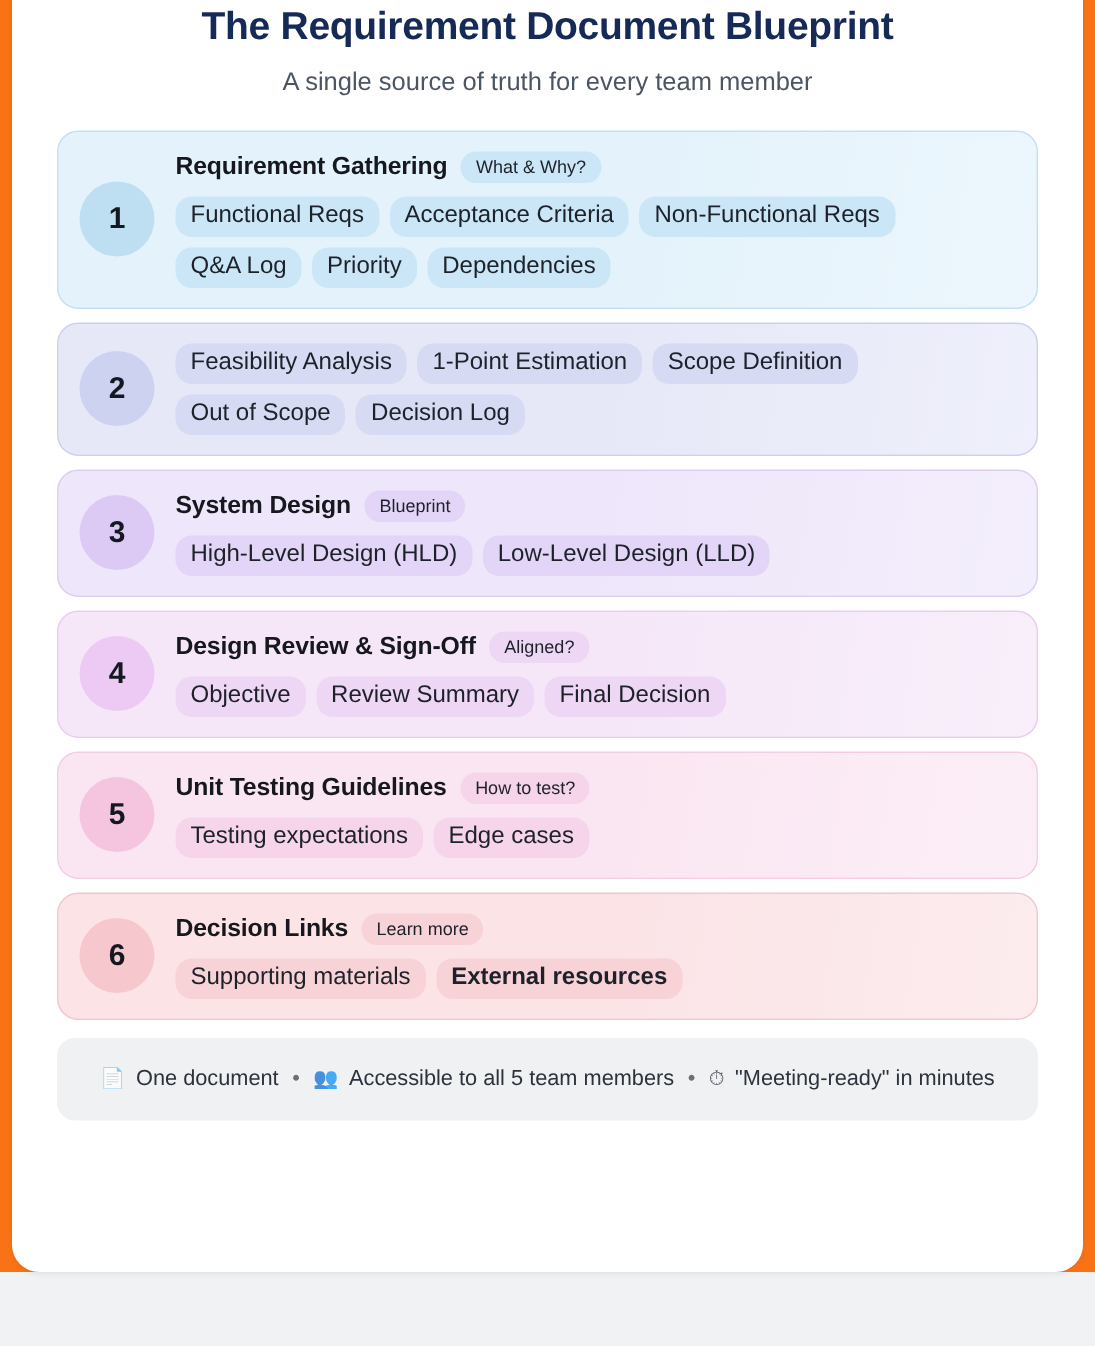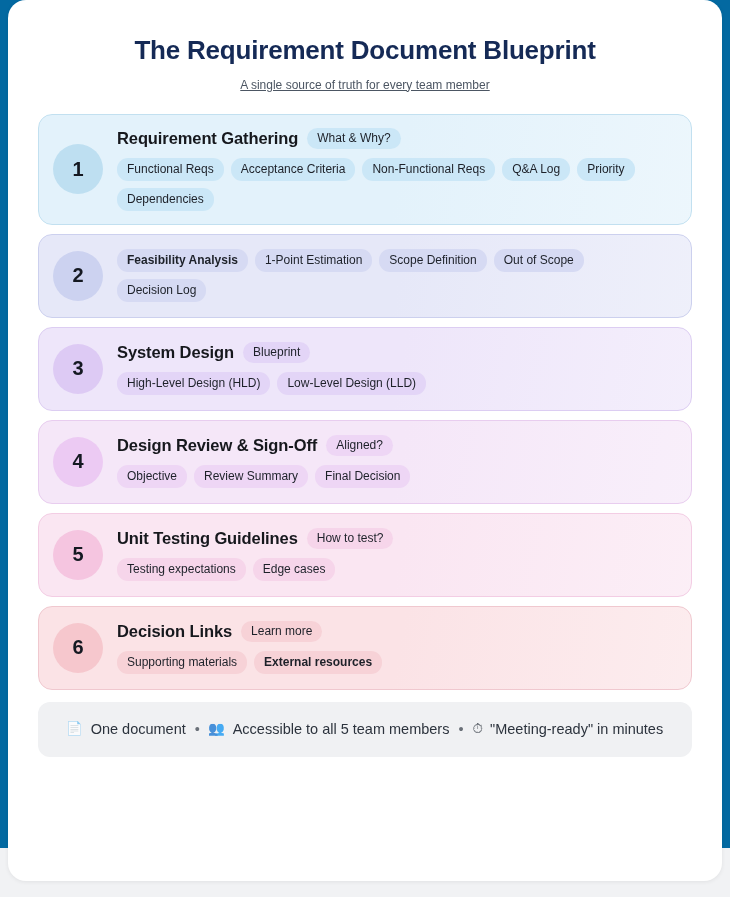--- a/index.html
+++ b/index.html
@@ -7,23 +7,23 @@
   html, body {
     width: 730px;
     height: 897px;
     background: #f1f2f4;
     font-family: "Liberation Sans", sans-serif;
   }
 
   #page {
     width: 730px;
     height: 848px;
-    background: #0369a1;
-    display: flex;
-    align-items: flex-start;
+    background: #f97316;
+    display: flex;
+    align-items: flex-end;
     justify-content: center;
   }
 
   #sheet {
     position: relative;
     width: 714px;
     height: 881px;
     background: #ffffff;
     border-radius: 18px;
     box-shadow: 0 1px 4px rgba(0,0,0,0.07);
@@ -37,24 +37,23 @@
   #title {
     font-size: 26px;
     font-weight: bold;
     color: #152a56;
     letter-spacing: -0.2px;
     line-height: 1.25;
   }
 
   #subtitle {
     margin-top: 11px;
-    font-size: 12px;
+    font-size: 17px;
     color: #4c5663;
     font-weight: normal;
-    text-decoration: underline;
   }
 
   
   #cards { display: flex; flex-direction: column; gap: 9px; }
 
   .card {
     position: relative;
     border-radius: 14px;
     border: 1px solid rgba(0,0,0,0.06);
     padding: 13px 16px 13px 14px;
@@ -99,21 +98,21 @@
     font-weight: normal;
     color: #1d2129;
     padding: 3px 10px 4px 10px;
     border-radius: 11px;
     white-space: nowrap;
   }
 
   .tags { display: flex; flex-wrap: wrap; gap: 7px 7px; }
 
   .tag {
-    font-size: 12px;
+    font-size: 16px;
     color: #1d2129;
     padding: 4px 10px 5px 10px;
     border-radius: 11px;
     white-space: nowrap;
   }
 
   
   #footer {
     margin-top: 12px;
     background: #f0f1f3;
@@ -155,21 +154,21 @@
               <span class="tag" style="background: rgb(203, 231, 247);">Q&amp;A Log</span>
               <span class="tag" style="background: rgb(203, 231, 247);">Priority</span>
               <span class="tag" style="background: rgb(203, 231, 247);">Dependencies</span>
             </div>
           </div>
         </div>
         <div class="card" style="background: linear-gradient(100deg, rgb(230, 232, 248) 0%, rgb(230, 232, 248) 55%, rgb(255, 255, 255) 190%); border-color: rgb(204, 208, 238);">
           <div class="num-circle" style="background: rgb(204, 210, 240);">2</div>
           <div class="card-body">
             <div class="tags">
-              <span class="tag" style="background: rgb(214, 218, 243); font-weight: bold;">Feasibility Analysis</span>
+              <span class="tag" style="background: rgb(214, 218, 243);">Feasibility Analysis</span>
               <span class="tag" style="background: rgb(214, 218, 243);">1-Point Estimation</span>
               <span class="tag" style="background: rgb(214, 218, 243);">Scope Definition</span>
               <span class="tag" style="background: rgb(214, 218, 243);">Out of Scope</span>
               <span class="tag" style="background: rgb(214, 218, 243);">Decision Log</span>
             </div>
           </div>
         </div>
         <div class="card" style="background: linear-gradient(100deg, rgb(238, 230, 250) 0%, rgb(238, 230, 250) 55%, rgb(255, 255, 255) 190%); border-color: rgb(220, 205, 242);">
           <div class="num-circle" style="background: rgb(221, 202, 244);">3</div>
           <div class="card-body">

